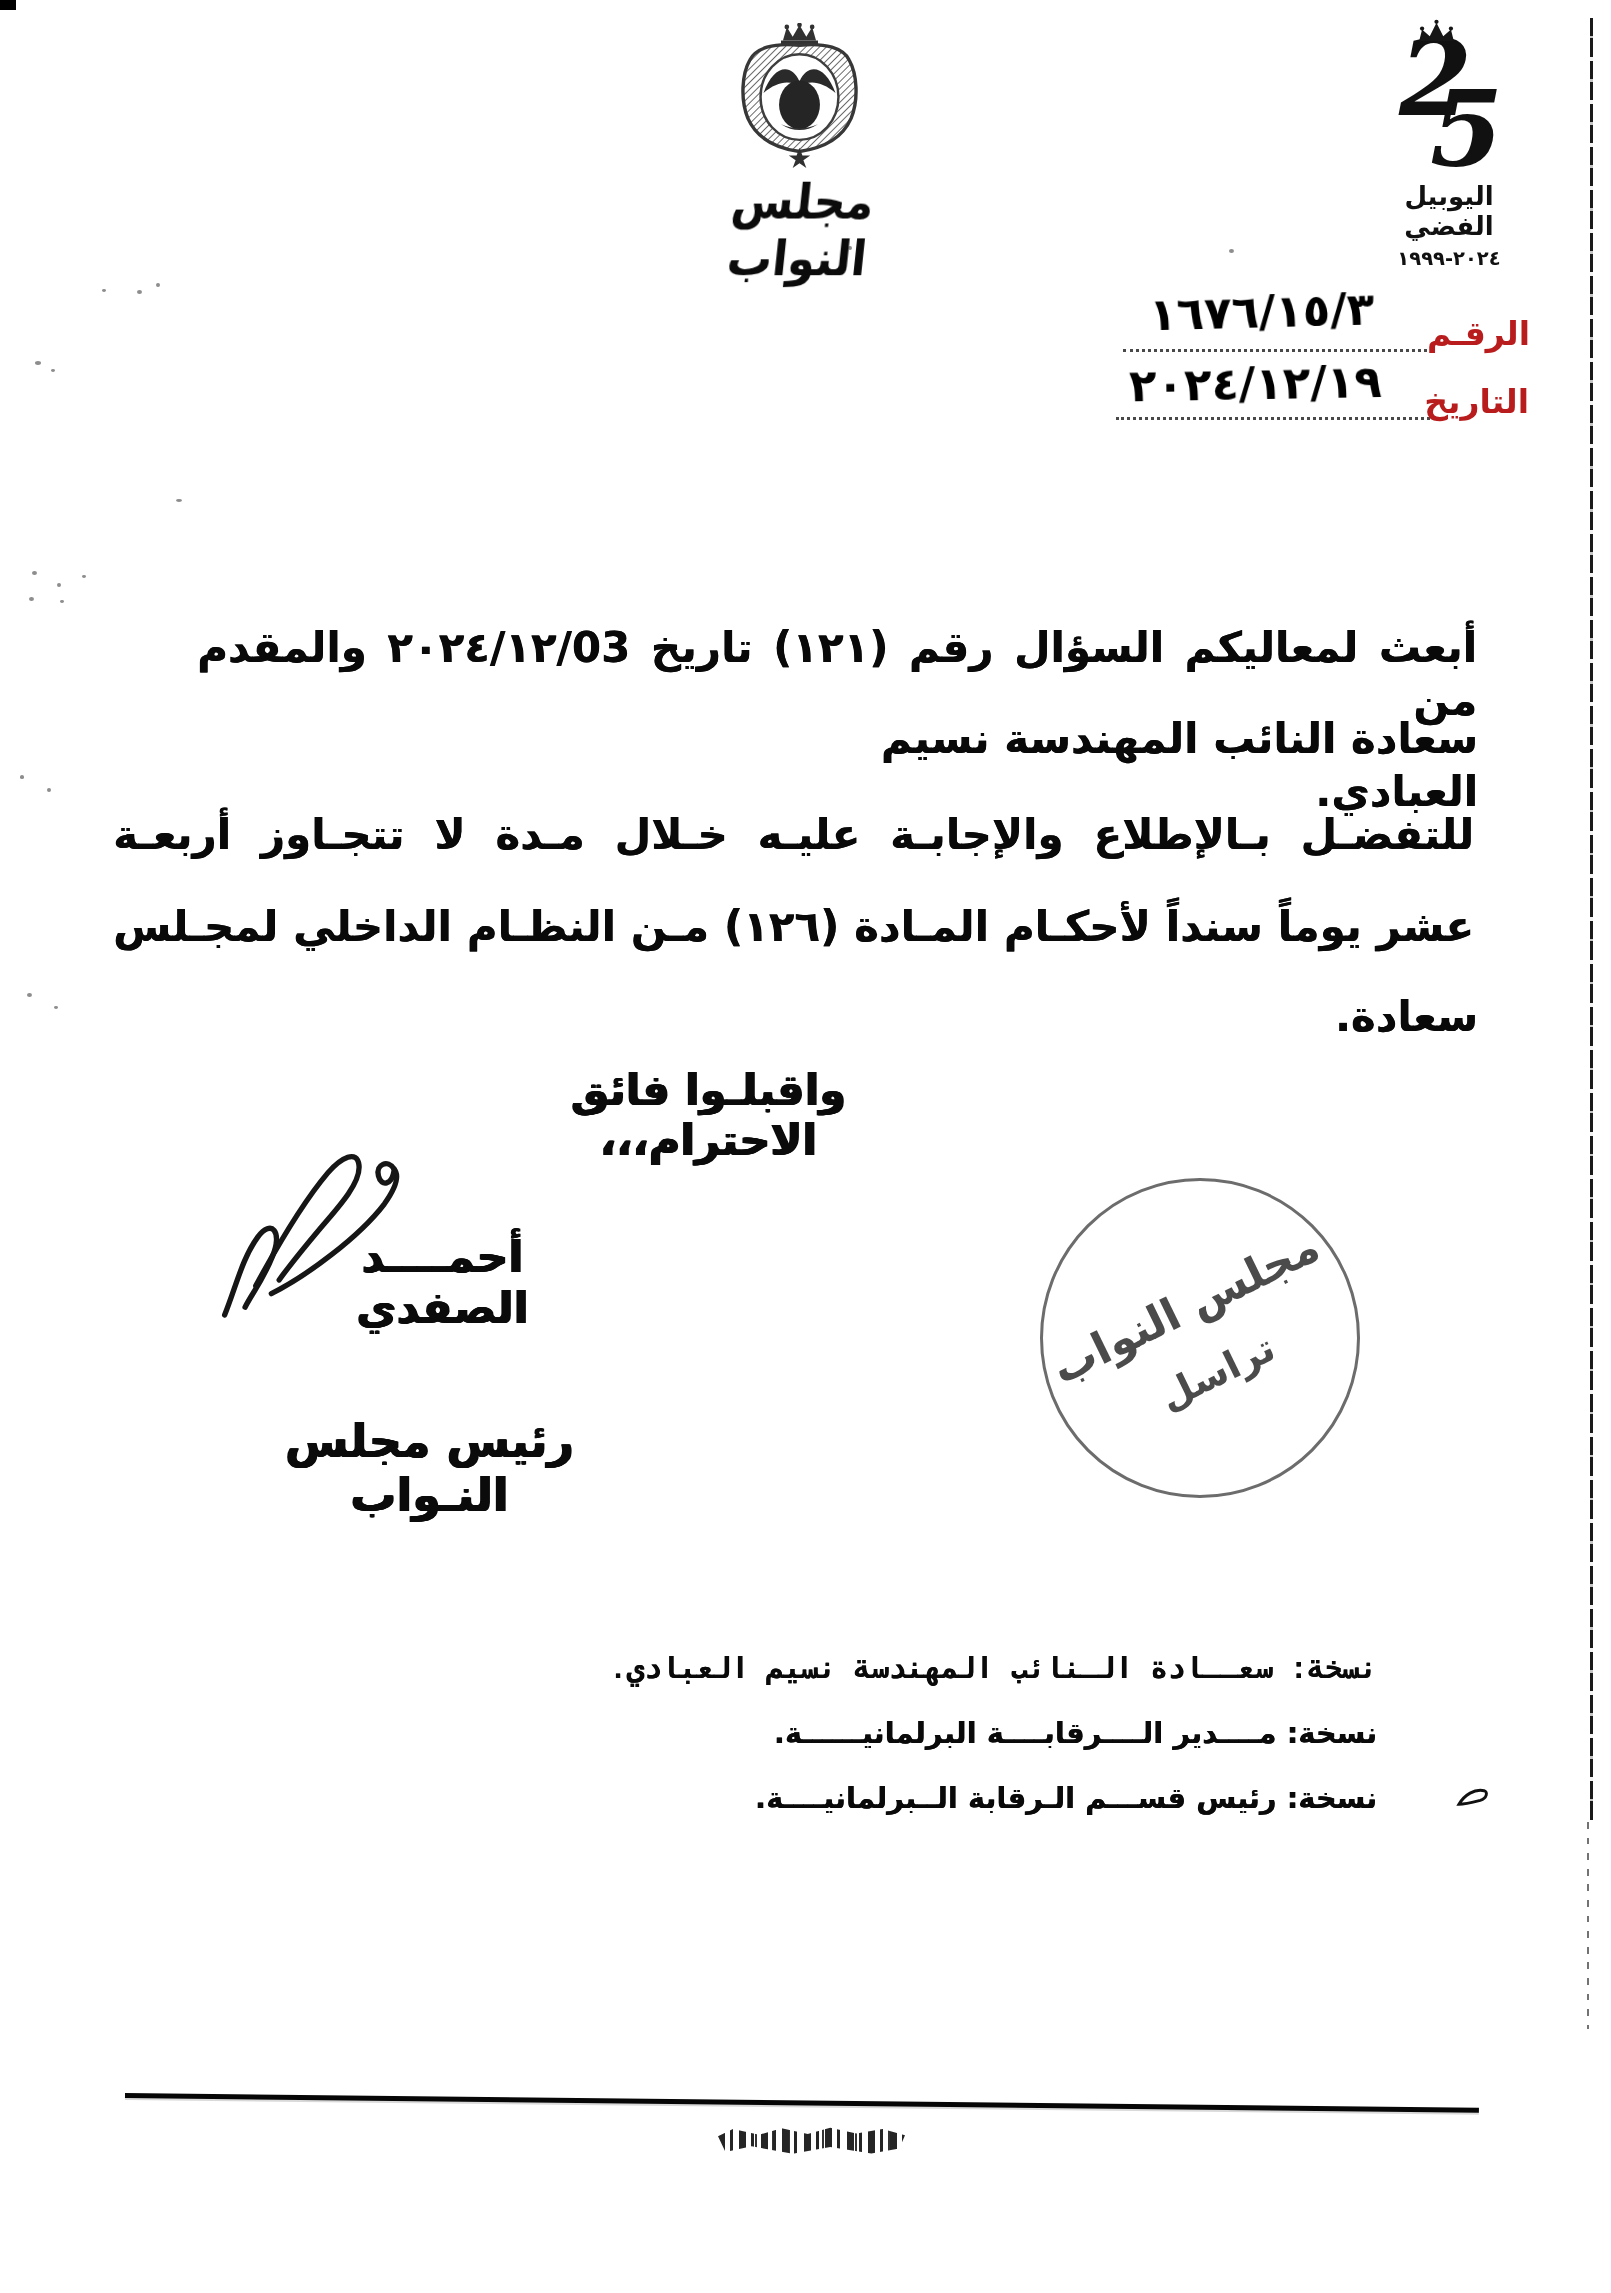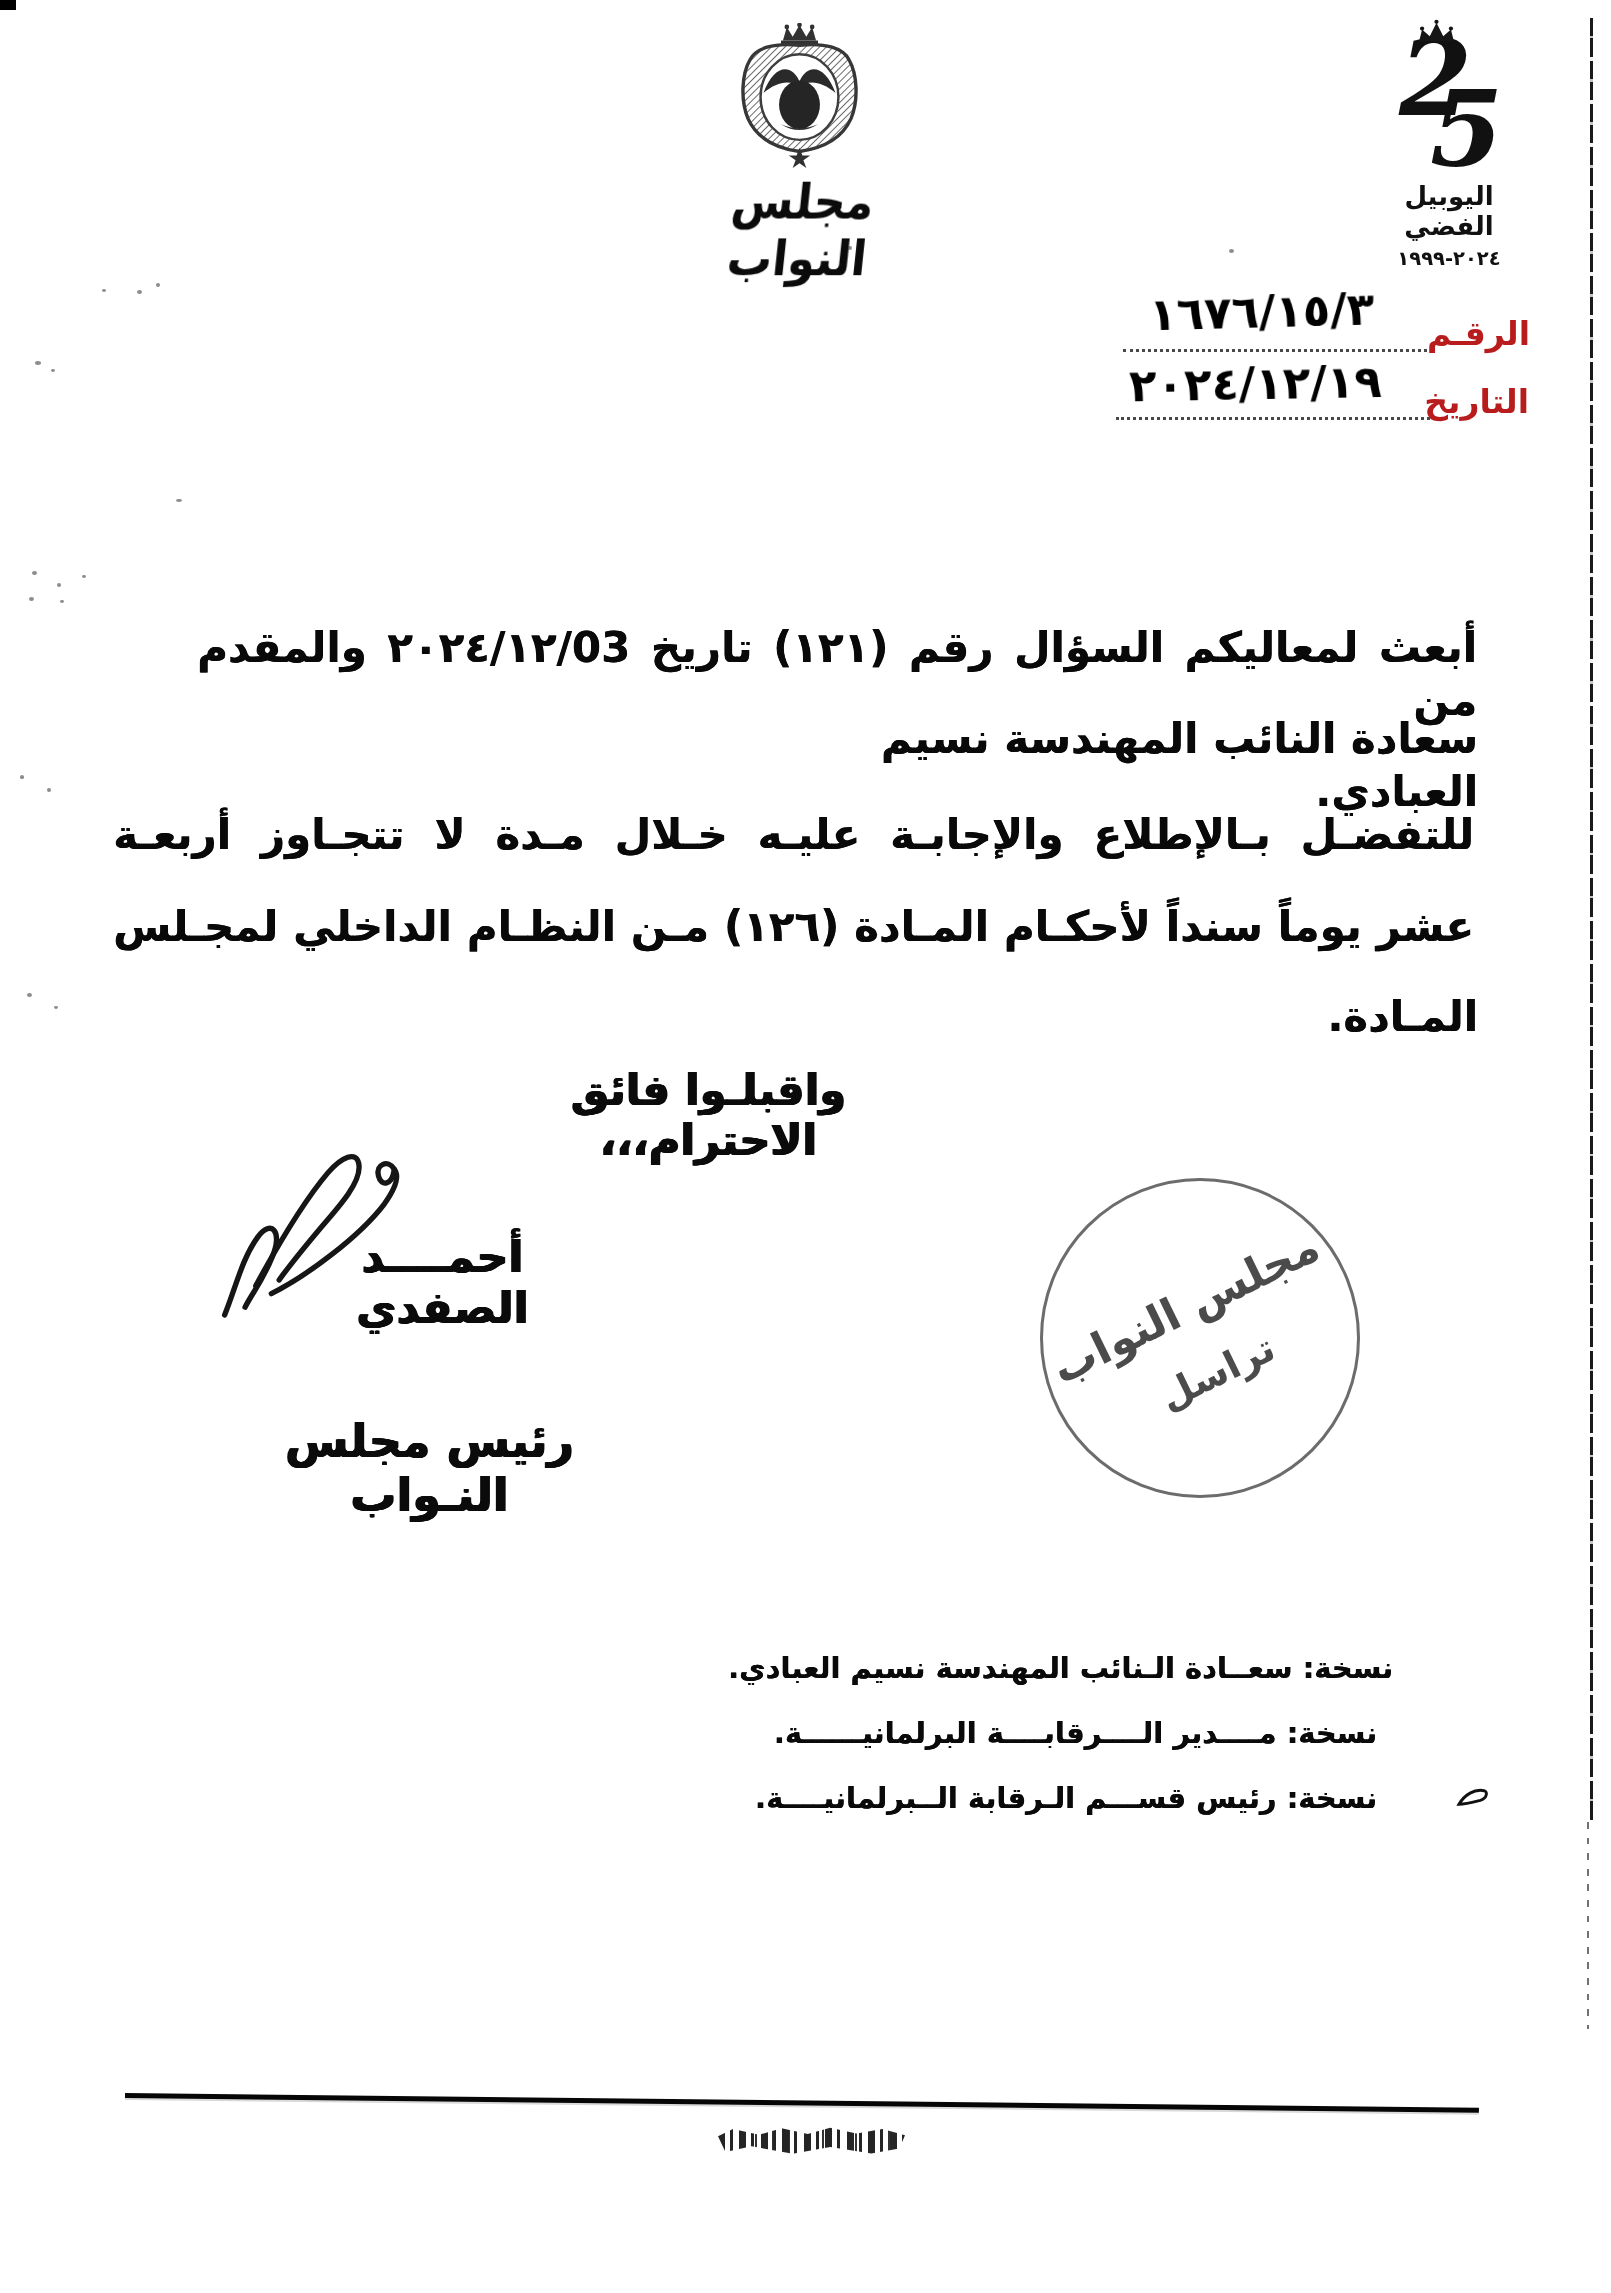--- a/index.html
+++ b/index.html
@@ -136,21 +136,21 @@
   <div class="abs ref-value" dir="ltr" style="left:1129px;top:357px;width:273px;transform:rotate(-1deg);">٢٠٢٤/١٢/١٩</div>
   <div class="abs dotline" style="left:1116px;top:417px;width:314px;"></div>
   <div class="abs ref-label rtl" style="left:1426px;top:382px;width:103px;">التاريخ</div>
 
 
   <div class="abs rtl body-line justify-line" style="left:197px;top:622px;width:1280px;">أبعث لمعاليكم السؤال رقم (١٢١) تاريخ ٢٠٢٤/١٢/03 والمقدم من</div>
   <div class="abs rtl body-line right-line" style="left:878px;top:713px;width:600px;">سعادة النائب المهندسة نسيم العبادي.</div>
 
   <div class="abs rtl body-line justify-line" style="left:113px;top:809px;width:1361px;">للتفضـل بـالإطلاع والإجابـة عليـه خـلال مـدة لا تتجـاوز أربعـة</div>
   <div class="abs rtl body-line justify-line" style="left:113px;top:901px;width:1361px;">عشر يوماً سنداً لأحكـام المـادة (١٢٦) مـن النظـام الداخلي لمجـلس</div>
-  <div class="abs rtl body-line right-line" style="left:1268px;top:991px;width:210px;">المـادة.</div>
+  <div class="abs rtl body-line right-line" style="left:1268px;top:991px;width:210px;">سعادة.</div>
 
   <div class="abs rtl heavy" style="left:460px;top:1065px;width:497px;font-size:43px;text-align:center;">واقبلـوا فائق الاحترام،،،</div>
 
   <div class="abs" style="left:211px;top:1120px;width:220px;height:207px;">
     <svg width="220" height="207" viewBox="0 0 226 212">
       <g fill="none" stroke="#0a0a0a" stroke-width="5.5" stroke-linecap="round" opacity="0.95">
         <path d="M14,200 C26,170 32,142 48,120 C62,101 74,114 63,140 C53,165 42,178 35,192"></path>
         <path d="M46,170 C72,122 98,80 120,54 C134,38 150,30 152,46 C154,63 134,86 113,110 C97,129 80,150 70,164"></path>
         <path d="M62,178 C98,160 152,120 178,86 C188,72 195,58 188,50"></path>
         <path d="M188,50 C182,40 169,45 172,57 C175,69 186,66 188,52"></path>
@@ -161,21 +161,21 @@
   <div class="abs rtl heavy" style="left:271px;top:1231px;width:343px;font-size:44px;text-align:center;">أحمــــد الصفدي</div>
   <div class="abs rtl heavy" style="left:217px;top:1414px;width:425px;font-size:46px;text-align:center;">رئيس مجلس النـواب</div>
 
   <div class="abs stamp" style="left:1040px;top:1178px;">
     <div class="stamp-rot">
       <span class="stamp-l1 rtl">مجلس النواب</span>
       <span class="stamp-l2 rtl">تراسل</span>
     </div>
   </div>
 
-  <div class="abs rtl copy-line" style="right:218px;top:1651px;">نسخة: سعــادة الـنائب المهندسة نسيم العبادي.</div>
+  <div class="abs rtl copy-line" style="right:234px;top:1651px;font-family:Liberation Mono, monospace;">نسخة: سعــادة الـنائب المهندسة نسيم العبادي.</div>
   <div class="abs rtl copy-line" style="right:234px;top:1716px;">نسخة: مــــدير الــــرقابــــة البرلمانيــــــة.</div>
   <div class="abs rtl copy-line" style="right:234px;top:1781px;">نسخة: رئيس قســـم الـرقابة الــبرلمانيــــة.</div>
 
   <div class="abs" style="left:1455px;top:1781px;width:35px;height:33px;">
     <svg width="35" height="33" viewBox="0 0 36 34">
       <path d="M4,24 C10,14 20,8 30,10 C34,11 33,18 26,20 C18,22 10,24 4,24 Z" fill="none" stroke="#111" stroke-width="3" stroke-linecap="round"></path>
     </svg>
   </div>
 
   <div class="abs footer-rule" style="left:125px;top:2093px;width:1354px;"></div>

